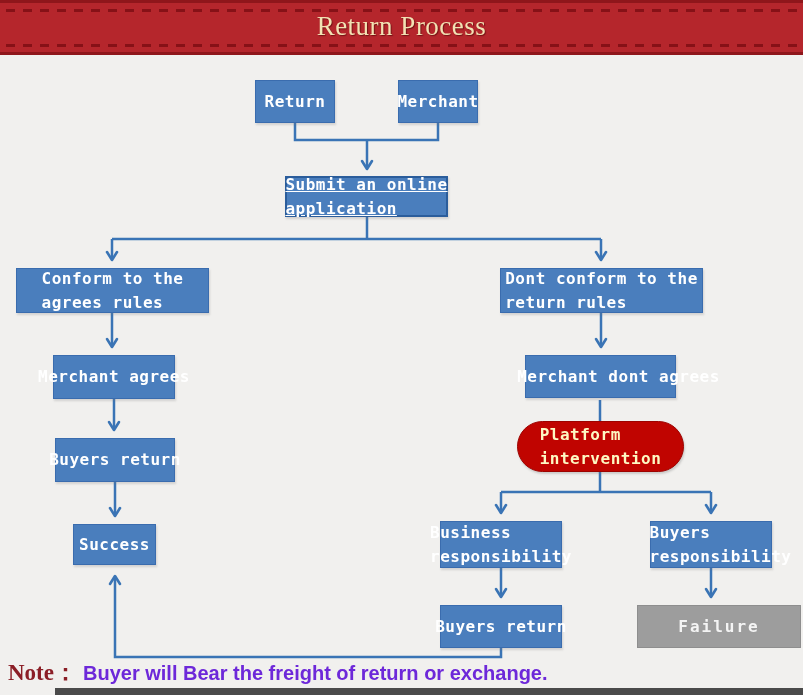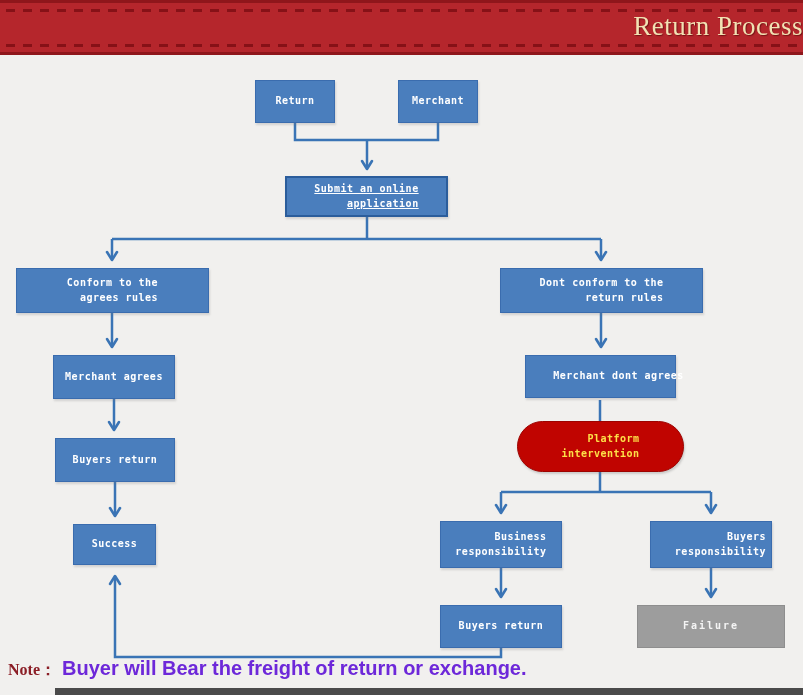--- a/index.html
+++ b/index.html
@@ -9,81 +9,81 @@
   #stage {
     position:relative; width:803px; height:695px;
     background:#f1f0ee; overflow:hidden;
   }
 
   
   .banner {
     position:absolute; left:0; top:0; width:803px; height:55px;
     background:#b5262c;
     box-shadow: inset 0 3px 0 #8f161b, inset 0 -3px 0 #8f161b;
-    display:flex; align-items:center; justify-content:flex-end;
+    display:flex; align-items:center; justify-content:center;
   }
   .stitch {
     position:absolute; left:6px; right:6px; height:3px;
     background:repeating-linear-gradient(90deg,#861117 0 9px,transparent 9px 17px);
   }
   .stitch-top { top:9px; }
   .stitch-bottom { bottom:8px; }
   .banner-title {
     font-family:"Liberation Serif", serif;
     font-size:27px; color:#f2e2b4; letter-spacing:0.5px;
     text-shadow:1px 1px 1px rgba(60,0,0,0.55);
     padding-bottom:2px;
   }
 
   
   .node {
     position:absolute; display:flex; align-items:center; justify-content:center;
-    text-align:right; z-index:2;
+    text-align:left; z-index:2;
     font-family:"DejaVu Sans Mono", monospace;
-    font-weight:bold; font-size:10px; line-height:1.45;
+    font-weight:bold; font-size:16px; line-height:1.45;
     letter-spacing:0.5px; white-space:pre; color:#ffffff;
   }
   .blue {
     background:#4a7ebd; border:1px solid #3a6cae;
     box-shadow:1px 2px 2px rgba(120,120,120,0.25);
   }
   .blue-strong { border:2px solid #2b5d9b; }
   .gray {
     background:#9d9d9d; border:1px solid #8e8e8e;
     letter-spacing:2px; color:#f4f4f4;
   }
   .pill {
     background:#c00400; border:1px solid #9d0300;
-    border-radius:26px; color:#fde047;
+    border-radius:26px; color:#fef9c3;
     box-shadow:1px 2px 2px rgba(120,120,120,0.3);
   }
 
   #n-return        { left:255px; top:80px;  width:80px;  height:43px; }
   #n-exchanges     { left:398px; top:80px;  width:80px;  height:43px; }
   #n-submit        { left:285px; top:176px; width:163px; height:41px;text-decoration:underline; }
   #n-conform       { left:16px;  top:268px; width:193px; height:45px; }
   #n-dont-conform  { left:500px; top:268px; width:203px; height:45px; }
   #n-merchant-agrees { left:53px;  top:355px; width:122px; height:44px; }
   #n-merchant-dont   { left:525px; top:355px; width:151px; height:43px;padding-left:36px; }
   #n-platform      { left:517px; top:421px; width:167px; height:51px; }
   #n-buyers-return-left { left:55px; top:438px; width:120px; height:44px; }
   #n-success       { left:73px;  top:524px; width:83px;  height:41px; }
   #n-business-resp { left:440px; top:521px; width:122px; height:47px; }
   #n-buyers-resp   { left:650px; top:521px; width:122px; height:47px;padding-left:19px; }
   #n-buyers-return-bottom { left:440px; top:605px; width:122px; height:43px; }
-  #n-failure       { left:637px; top:605px; width:148px; height:43px; }
+  #n-failure       { left:637px; top:605px; width:164px; height:43px; }
 
   
   #wires { position:absolute; left:0; top:0; z-index:1; }
 
   
   .note { position:absolute; left:8px; top:657px; width:600px; z-index:2; white-space:nowrap; }
   .note-label {
     font-family:"Liberation Serif", serif; font-weight:bold;
-    font-size:16px; color:#8b1e26;
+    font-size:23px; color:#8b1e26;
   }
   .note-text {
     font-family:"Liberation Sans", sans-serif; font-weight:bold;
     font-size:20px; color:#6d28d9; margin-left:6px;
   }
 
   .bottom-bar {
     position:absolute; left:55px; right:0; bottom:0; height:7px;
     background:#4a4a4a; z-index:3;
   }

